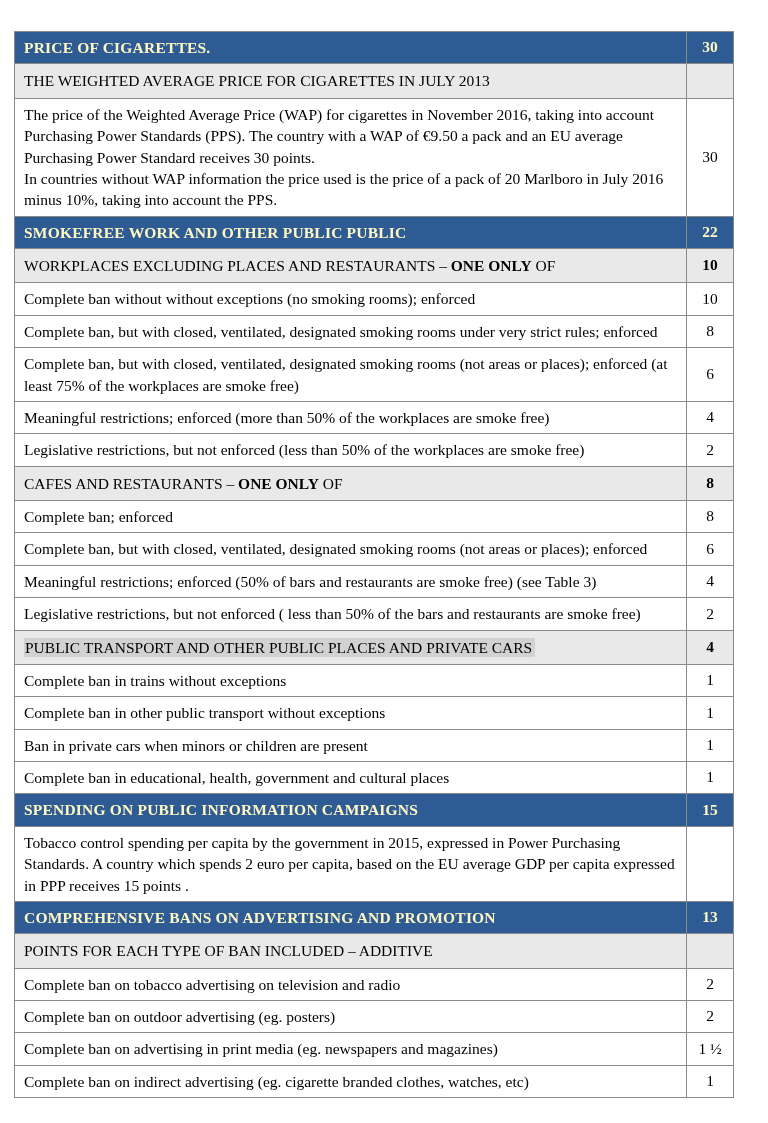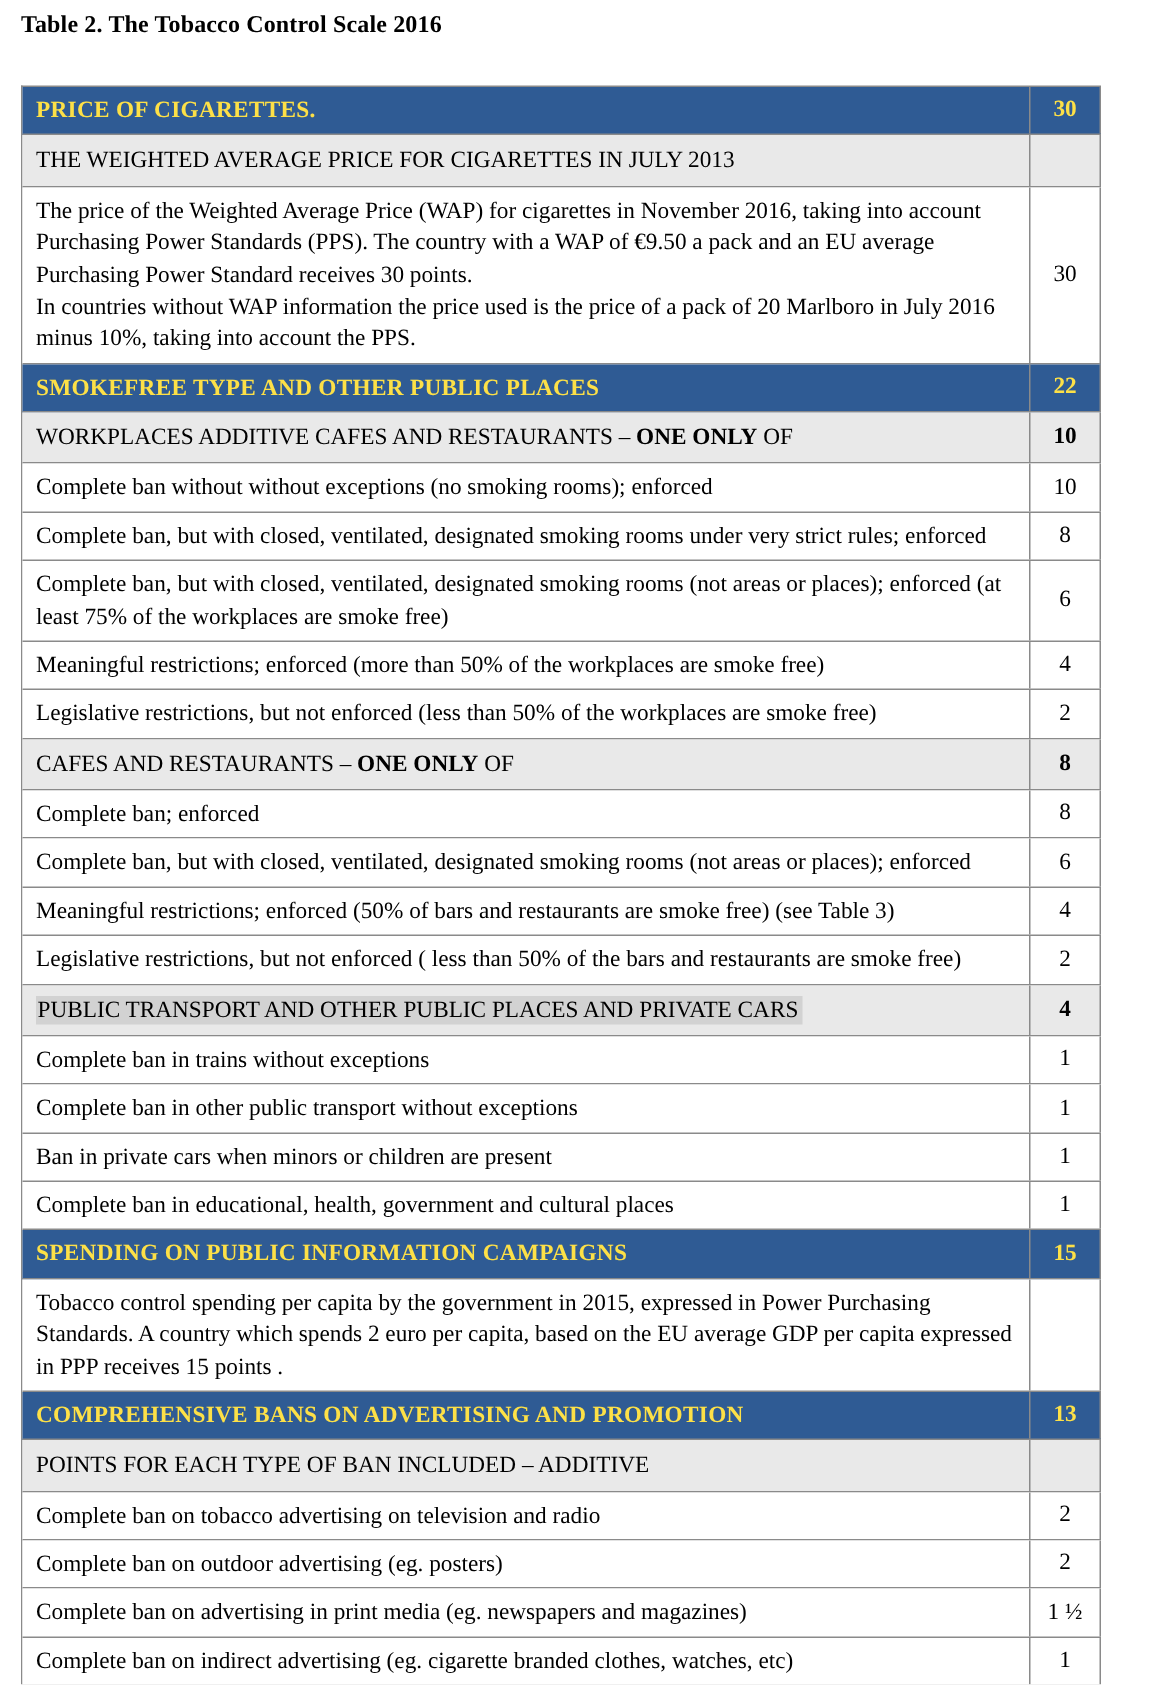--- a/index.html
+++ b/index.html
@@ -39,39 +39,38 @@
   .pts {
     width: 47px;
     border-right: 1px solid var(--border, #8a8a8a);
     display: flex;
     align-items: center;
     justify-content: center;
     text-align: center;
     line-height: 1.2;
     font-family: Liberation Serif, serif;
   }
-  .row.header { background: var(--header_blue, #2f5b94); color: #fde047; }
+  .row.header { background: var(--header_blue, #2f5b94); color: #fef9c3; }
   .row.header .main { font-weight: bold; padding-top: 5px; padding-bottom: 5px; letter-spacing: 0.2px; }
   .row.header .pts { font-weight: bold; }
   .row.sub { background: var(--row_gray, #e9e9e9); }
   .row.sub .main { padding-top: 6px; padding-bottom: 6px; font-family: Liberation Serif, serif; }
   .row.sub .pts { font-weight: bold; }
   .row.item { background: #ffffff; }
   .row.item .main { padding-top: 5px; padding-bottom: 5px; }
   .row.desc .main { padding-top: 5px; padding-bottom: 5px; }
   .bold { font-weight: bold; }
   .hl { background: var(--highlight_gray, #d2d2d2); padding: 1px 3px 1px 1px; }
   .para { margin: 0; }
 </style>
 </head>
 <body>
 
 <div class="page">
 
-  <div class="doc-title">Table 2. The Tobacco Control Scale 2016</div>
 
   <div class="tbl">
 
     <div class="row header">
       <div class="cell main">PRICE OF CIGARETTES.</div>
       <div class="cell pts">30</div>
     </div>
 
     <div class="row sub">
       <div class="cell main">THE WEIGHTED AVERAGE PRICE FOR CIGARETTES IN JULY 2013</div>
@@ -80,26 +79,26 @@
 
     <div class="row item desc">
       <div class="cell main">
         <div class="para">The price of the Weighted Average Price (WAP) for cigarettes in November 2016, taking into account Purchasing Power Standards (PPS). The country with a WAP of €9.50 a pack and an EU average Purchasing Power Standard receives 30 points.</div>
         <div class="para">In countries without WAP information the price used is the price of a pack of 20 Marlboro in July 2016 minus 10%, taking into account the PPS.</div>
       </div>
       <div class="cell pts">30</div>
     </div>
 
     <div class="row header">
-      <div class="cell main">SMOKEFREE TYPE AND OTHER PUBLIC PLACES</div>
+      <div class="cell main">SMOKEFREE WORK AND OTHER PUBLIC PUBLIC</div>
       <div class="cell pts">22</div>
     </div>
 
     <div class="row sub">
-      <div class="cell main"><span>WORKPLACES ADDITIVE CAFES AND RESTAURANTS – </span><span class="bold">ONE ONLY</span><span> OF</span></div>
+      <div class="cell main"><span>WORKPLACES EXCLUDING PLACES AND RESTAURANTS – </span><span class="bold">ONE ONLY</span><span> OF</span></div>
       <div class="cell pts">10</div>
     </div>
 
     <div class="row item">
       <div class="cell main">Complete ban without without exceptions (no smoking rooms); enforced</div>
       <div class="cell pts">10</div>
     </div>
 
     <div class="row item">
       <div class="cell main">Complete ban, but with closed, ventilated, designated smoking rooms under very strict rules; enforced</div>

